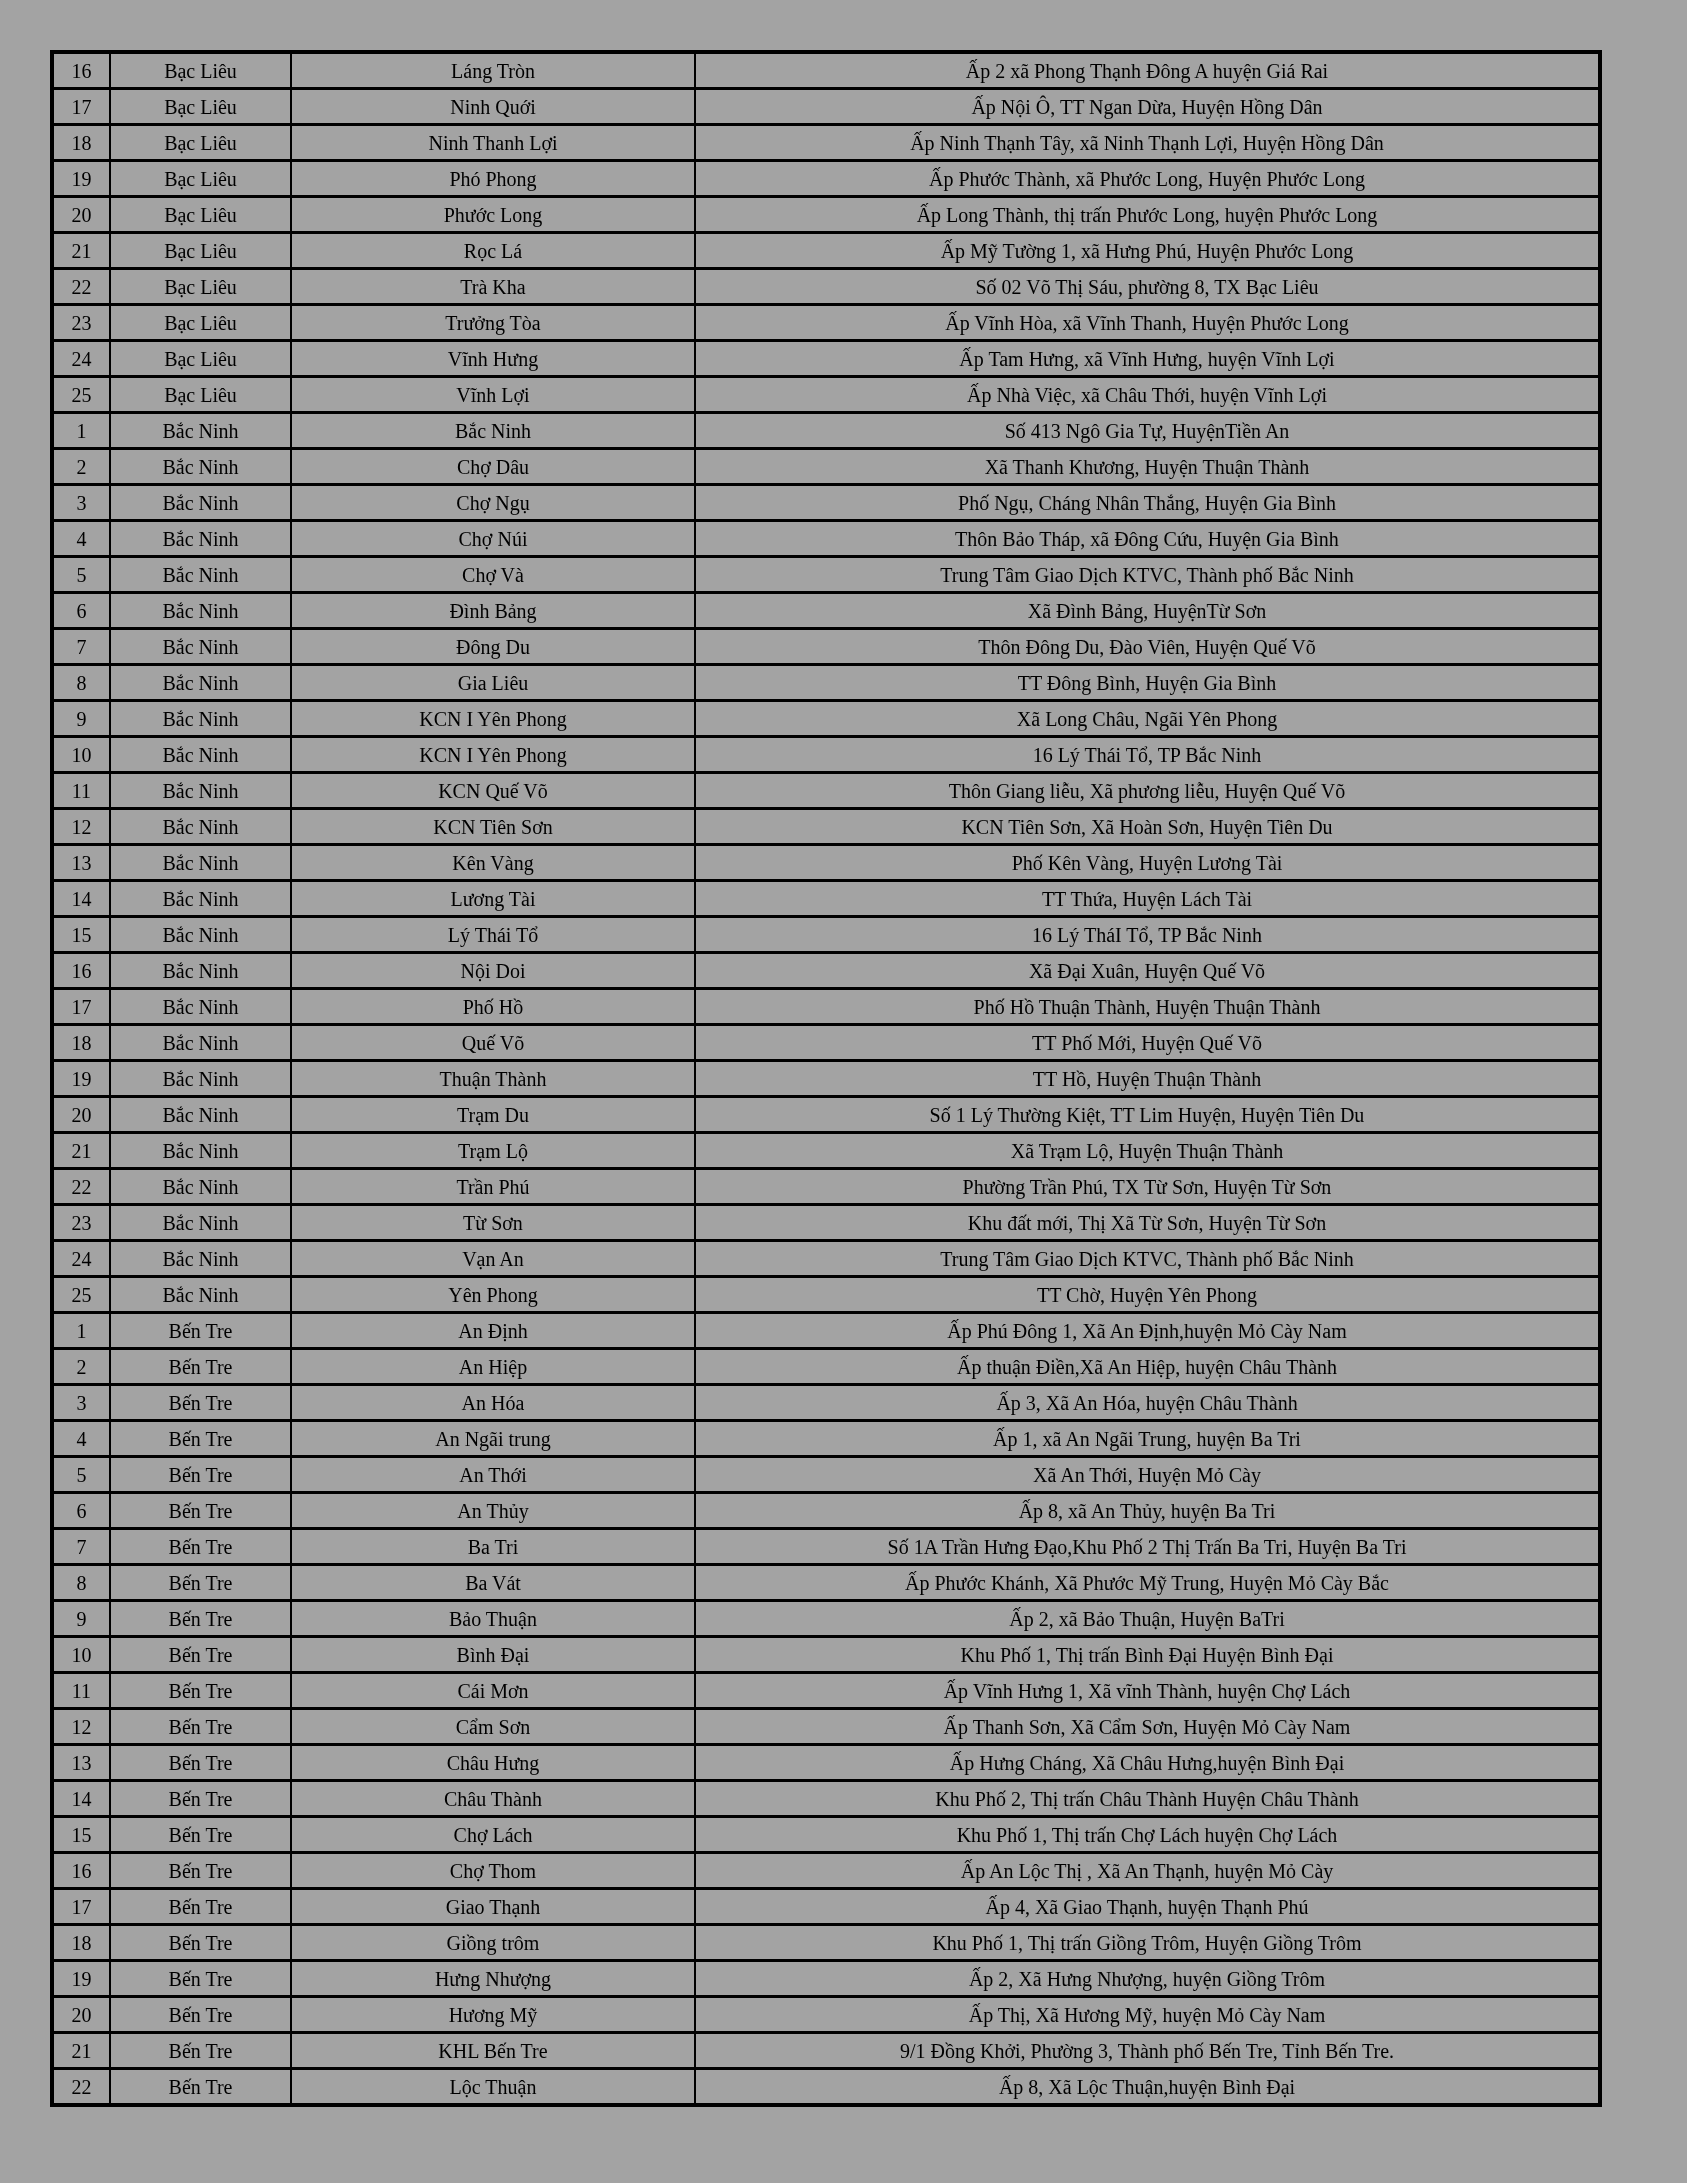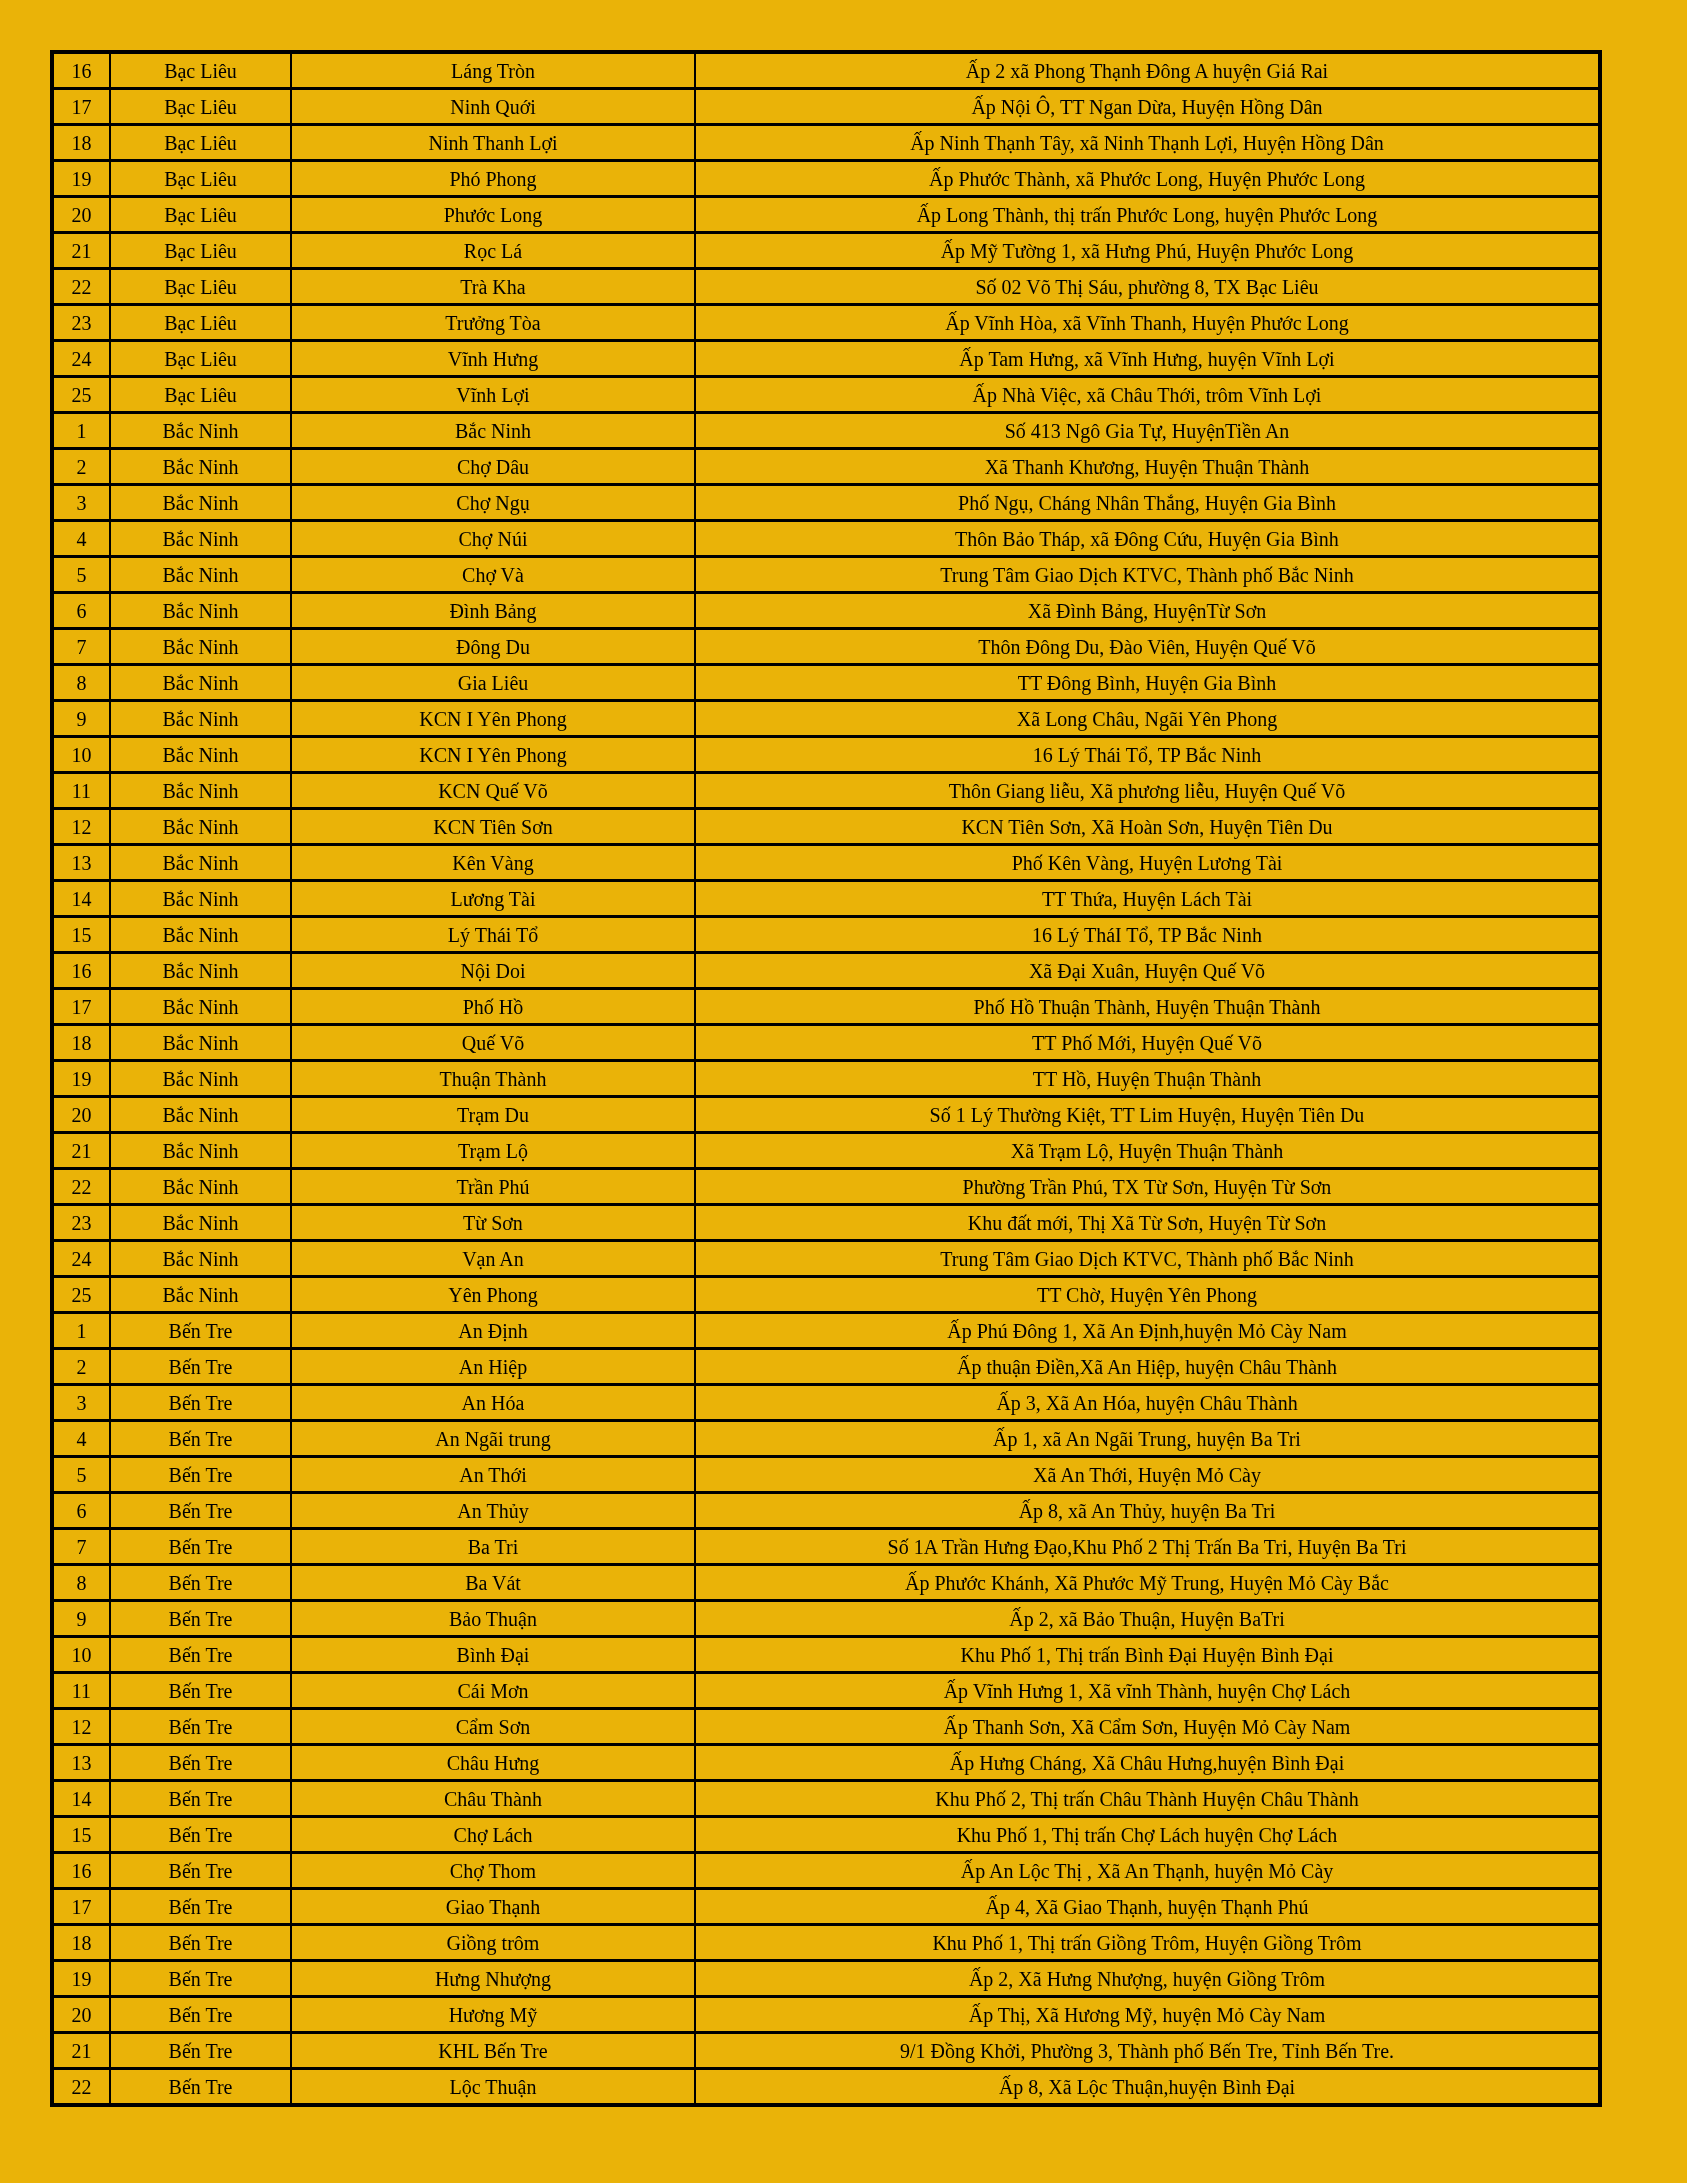--- a/index.html
+++ b/index.html
@@ -4,21 +4,21 @@
 <style>
   html, body {
     margin: 0;
     padding: 0;
     background: #ffffff;
   }
   .page {
     position: relative;
     width: 1687px;
     height: 2183px;
-    background: #eab308;
+    background: #a3a3a3;
     font-family: "Liberation Serif", "DejaVu Serif", serif;
     color: #000000;
   }
   table.listing {
     position: absolute;
     left: 50px;
     top: 50px;
     width: 1548px;
     border-collapse: collapse;
     table-layout: fixed;
@@ -106,21 +106,21 @@
         <tr>
           <td>24</td>
           <td>Bạc Liêu</td>
           <td>Vĩnh Hưng</td>
           <td>Ấp Tam Hưng, xã Vĩnh Hưng, huyện Vĩnh Lợi</td>
         </tr>
         <tr>
           <td>25</td>
           <td>Bạc Liêu</td>
           <td>Vĩnh Lợi</td>
-          <td>Ấp Nhà Việc, xã Châu Thới, trôm Vĩnh Lợi</td>
+          <td>Ấp Nhà Việc, xã Châu Thới, huyện Vĩnh Lợi</td>
         </tr>
         <tr>
           <td>1</td>
           <td>Bắc Ninh</td>
           <td>Bắc Ninh</td>
           <td>Số 413 Ngô Gia Tự, HuyệnTiền An</td>
         </tr>
         <tr>
           <td>2</td>
           <td>Bắc Ninh</td>

